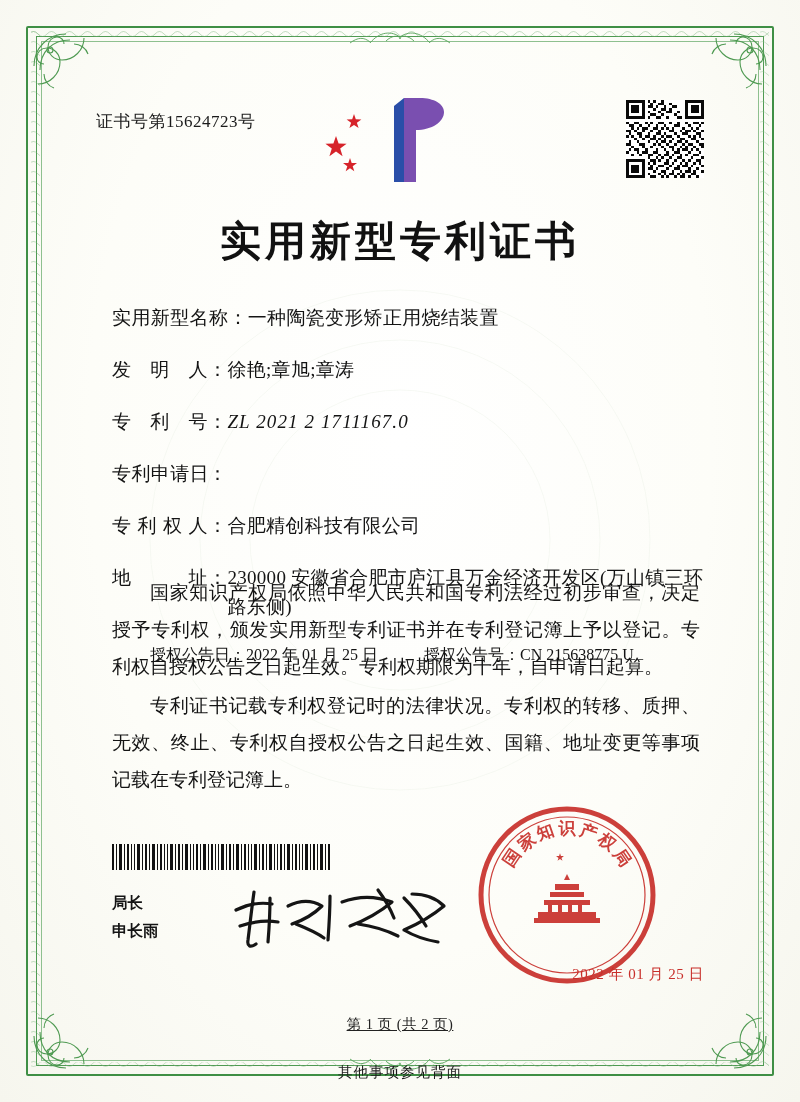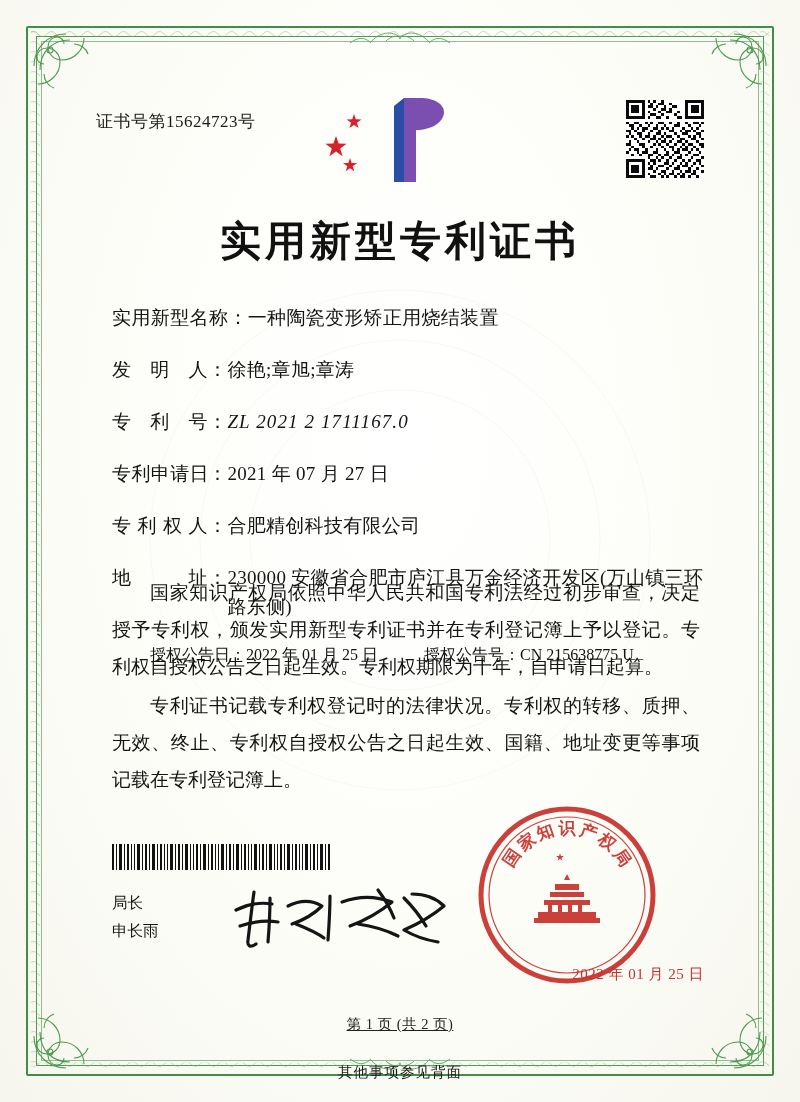--- a/index.html
+++ b/index.html
@@ -192,20 +192,21 @@
     height: 26px;
   }
 
   .signer {
     position: absolute;
     left: 56px;
     bottom: 100px;
     font-size: 15.5px;
     color: #141414;
     line-height: 1.85;
+    font-weight: bold;
   }
 
   .signature {
     position: absolute;
     left: 170px;
     bottom: 92px;
     width: 230px;
     height: 74px;
   }
 
@@ -604,21 +605,20 @@
 
       <div class="field-row">
         <span class="field-label spread">专利号</span>
         <span class="field-label">：</span>
         <span class="field-value mono-ish">ZL 2021 2 1711167.0</span>
       </div>
 
       <div class="field-row">
         <span class="field-label spread">专利申请日</span>
         <span class="field-label">：</span>
-        <span class="field-value">2021 年 07 月 27 日</span>
       </div>
 
       <div class="field-row">
         <span class="field-label spread">专利权人</span>
         <span class="field-label">：</span>
         <span class="field-value">合肥精创科技有限公司</span>
       </div>
 
       <div class="field-row">
         <span class="field-label spread">地址</span>

